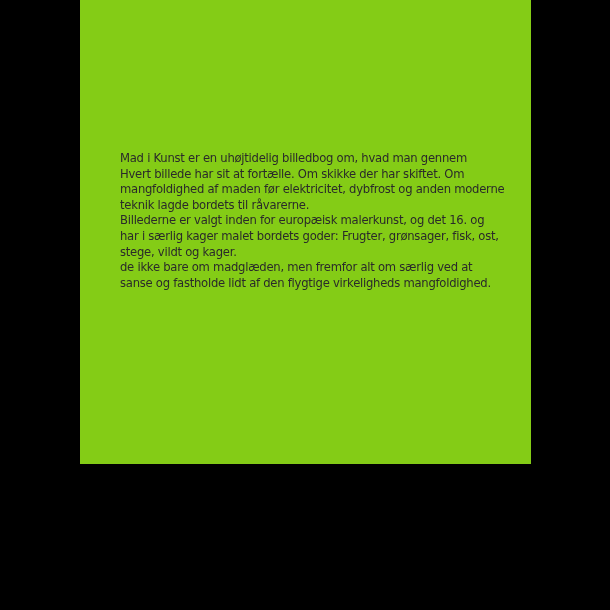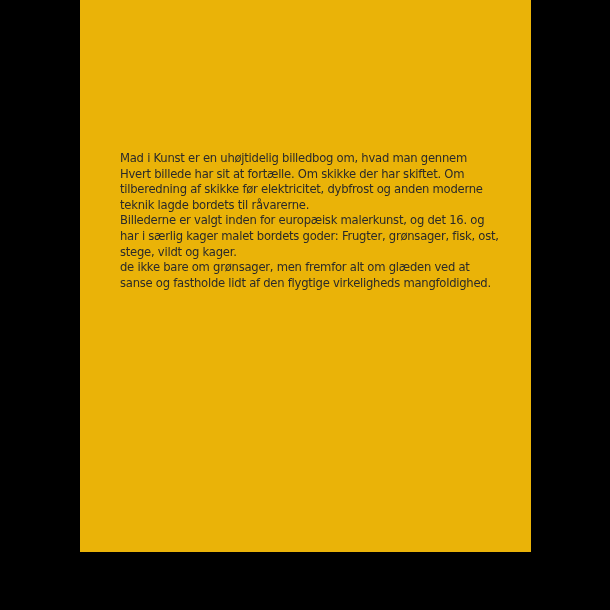--- a/index.html
+++ b/index.html
@@ -5,43 +5,43 @@
     html, body { margin: 0; padding: 0; }
     body {
       width: 610px; height: 610px;
       background: #000000;
       position: relative;
       overflow: hidden;
     }
     .page {
       position: absolute;
       left: 80px; top: 0;
-      width: 451px; height: 552px;
-      background: #eab308;
+      width: 451px; height: 464px;
+      background: #84cc16;
     }
     .text-block {
       position: absolute;
       left: 40px; top: 151px;
       width: 400px;
       font-family: "DejaVu Sans", sans-serif;
       font-size: 11.6px;
       line-height: 15.6px;
       color: #2a2a2a;
       letter-spacing: -0.25px;
     }
     .line { display: block; white-space: nowrap; }
   </style>
 </head>
 <body>
 
 <div class="page">
   <div class="text-block">
     <span class="line">Mad i Kunst er en uhøjtidelig billedbog om, hvad man gennem</span>
     <span class="line">Hvert billede har sit at fortælle. Om skikke der har skiftet. Om</span>
-    <span class="line">tilberedning af skikke før elektricitet, dybfrost og anden moderne</span>
+    <span class="line">mangfoldighed af maden før elektricitet, dybfrost og anden moderne</span>
     <span class="line">teknik lagde bordets til råvarerne.</span>
     <span class="line">Billederne er valgt inden for europæisk malerkunst, og det 16. og</span>
     <span class="line">har i særlig kager malet bordets goder: Frugter, grønsager, fisk, ost,</span>
     <span class="line">stege, vildt og kager.</span>
-    <span class="line">de ikke bare om grønsager, men fremfor alt om glæden ved at</span>
+    <span class="line">de ikke bare om madglæden, men fremfor alt om særlig ved at</span>
     <span class="line">sanse og fastholde lidt af den flygtige virkeligheds mangfoldighed.</span>
   </div>
 </div>
 
 </body></html>

